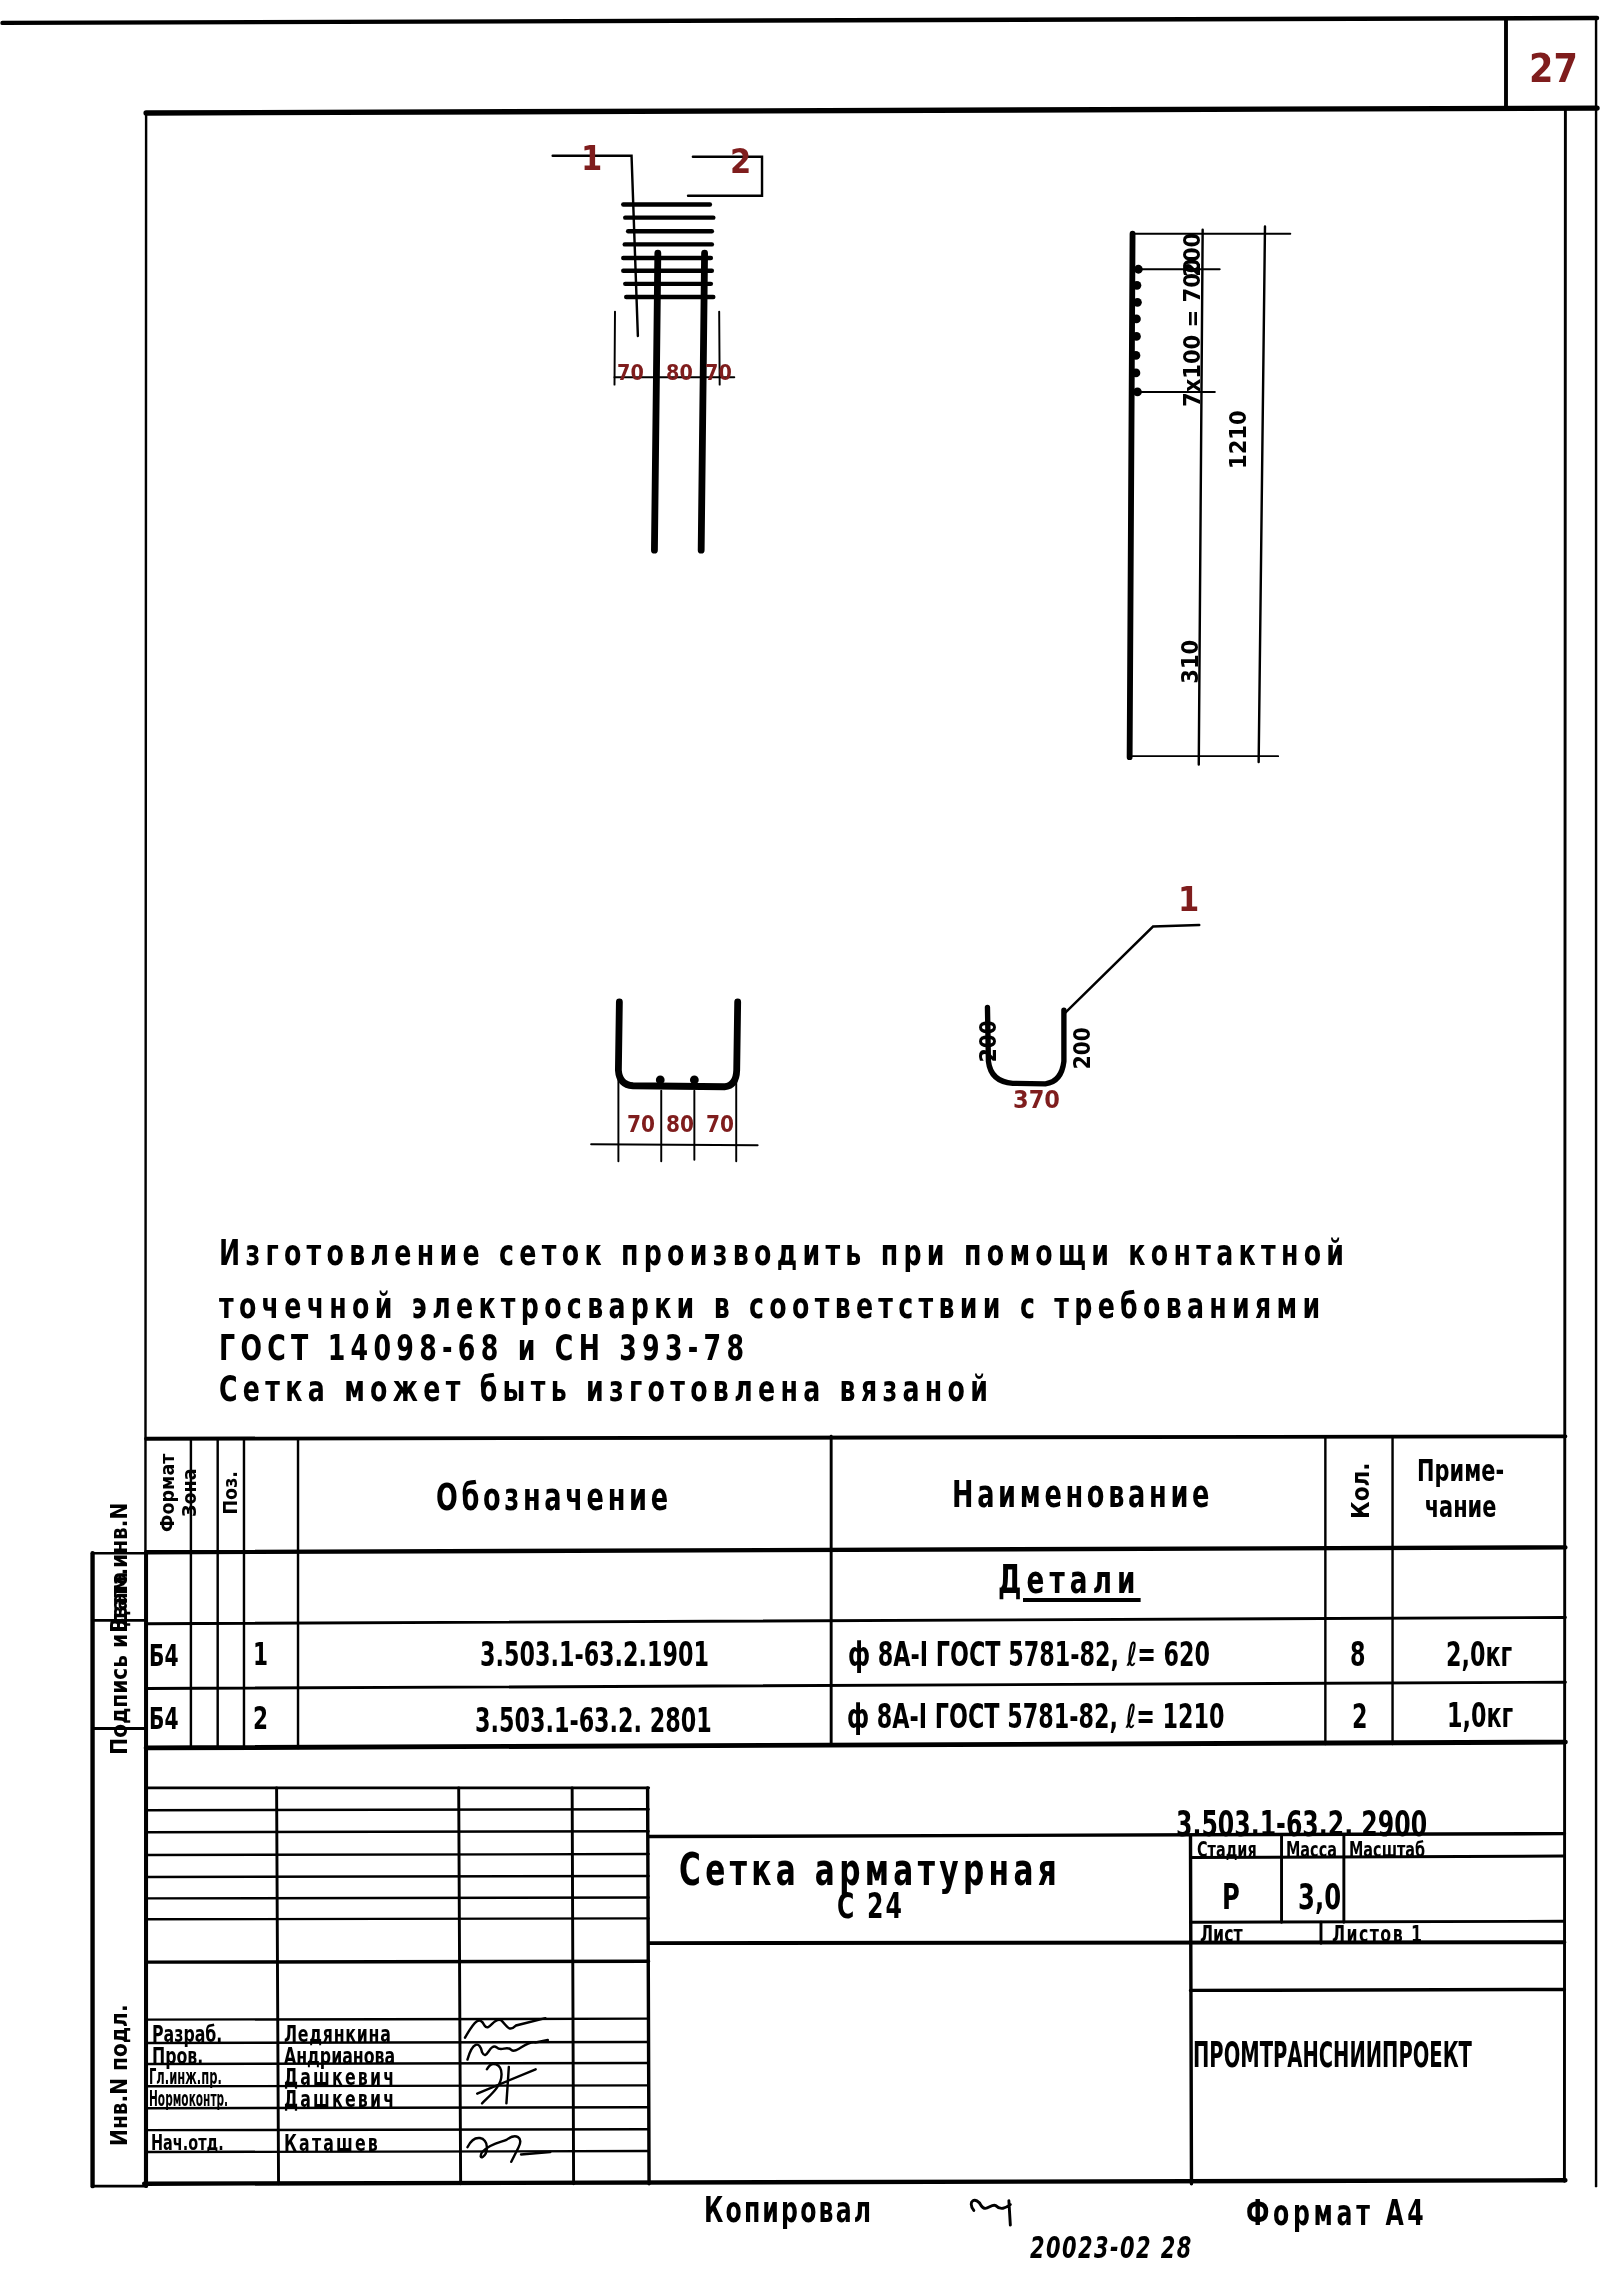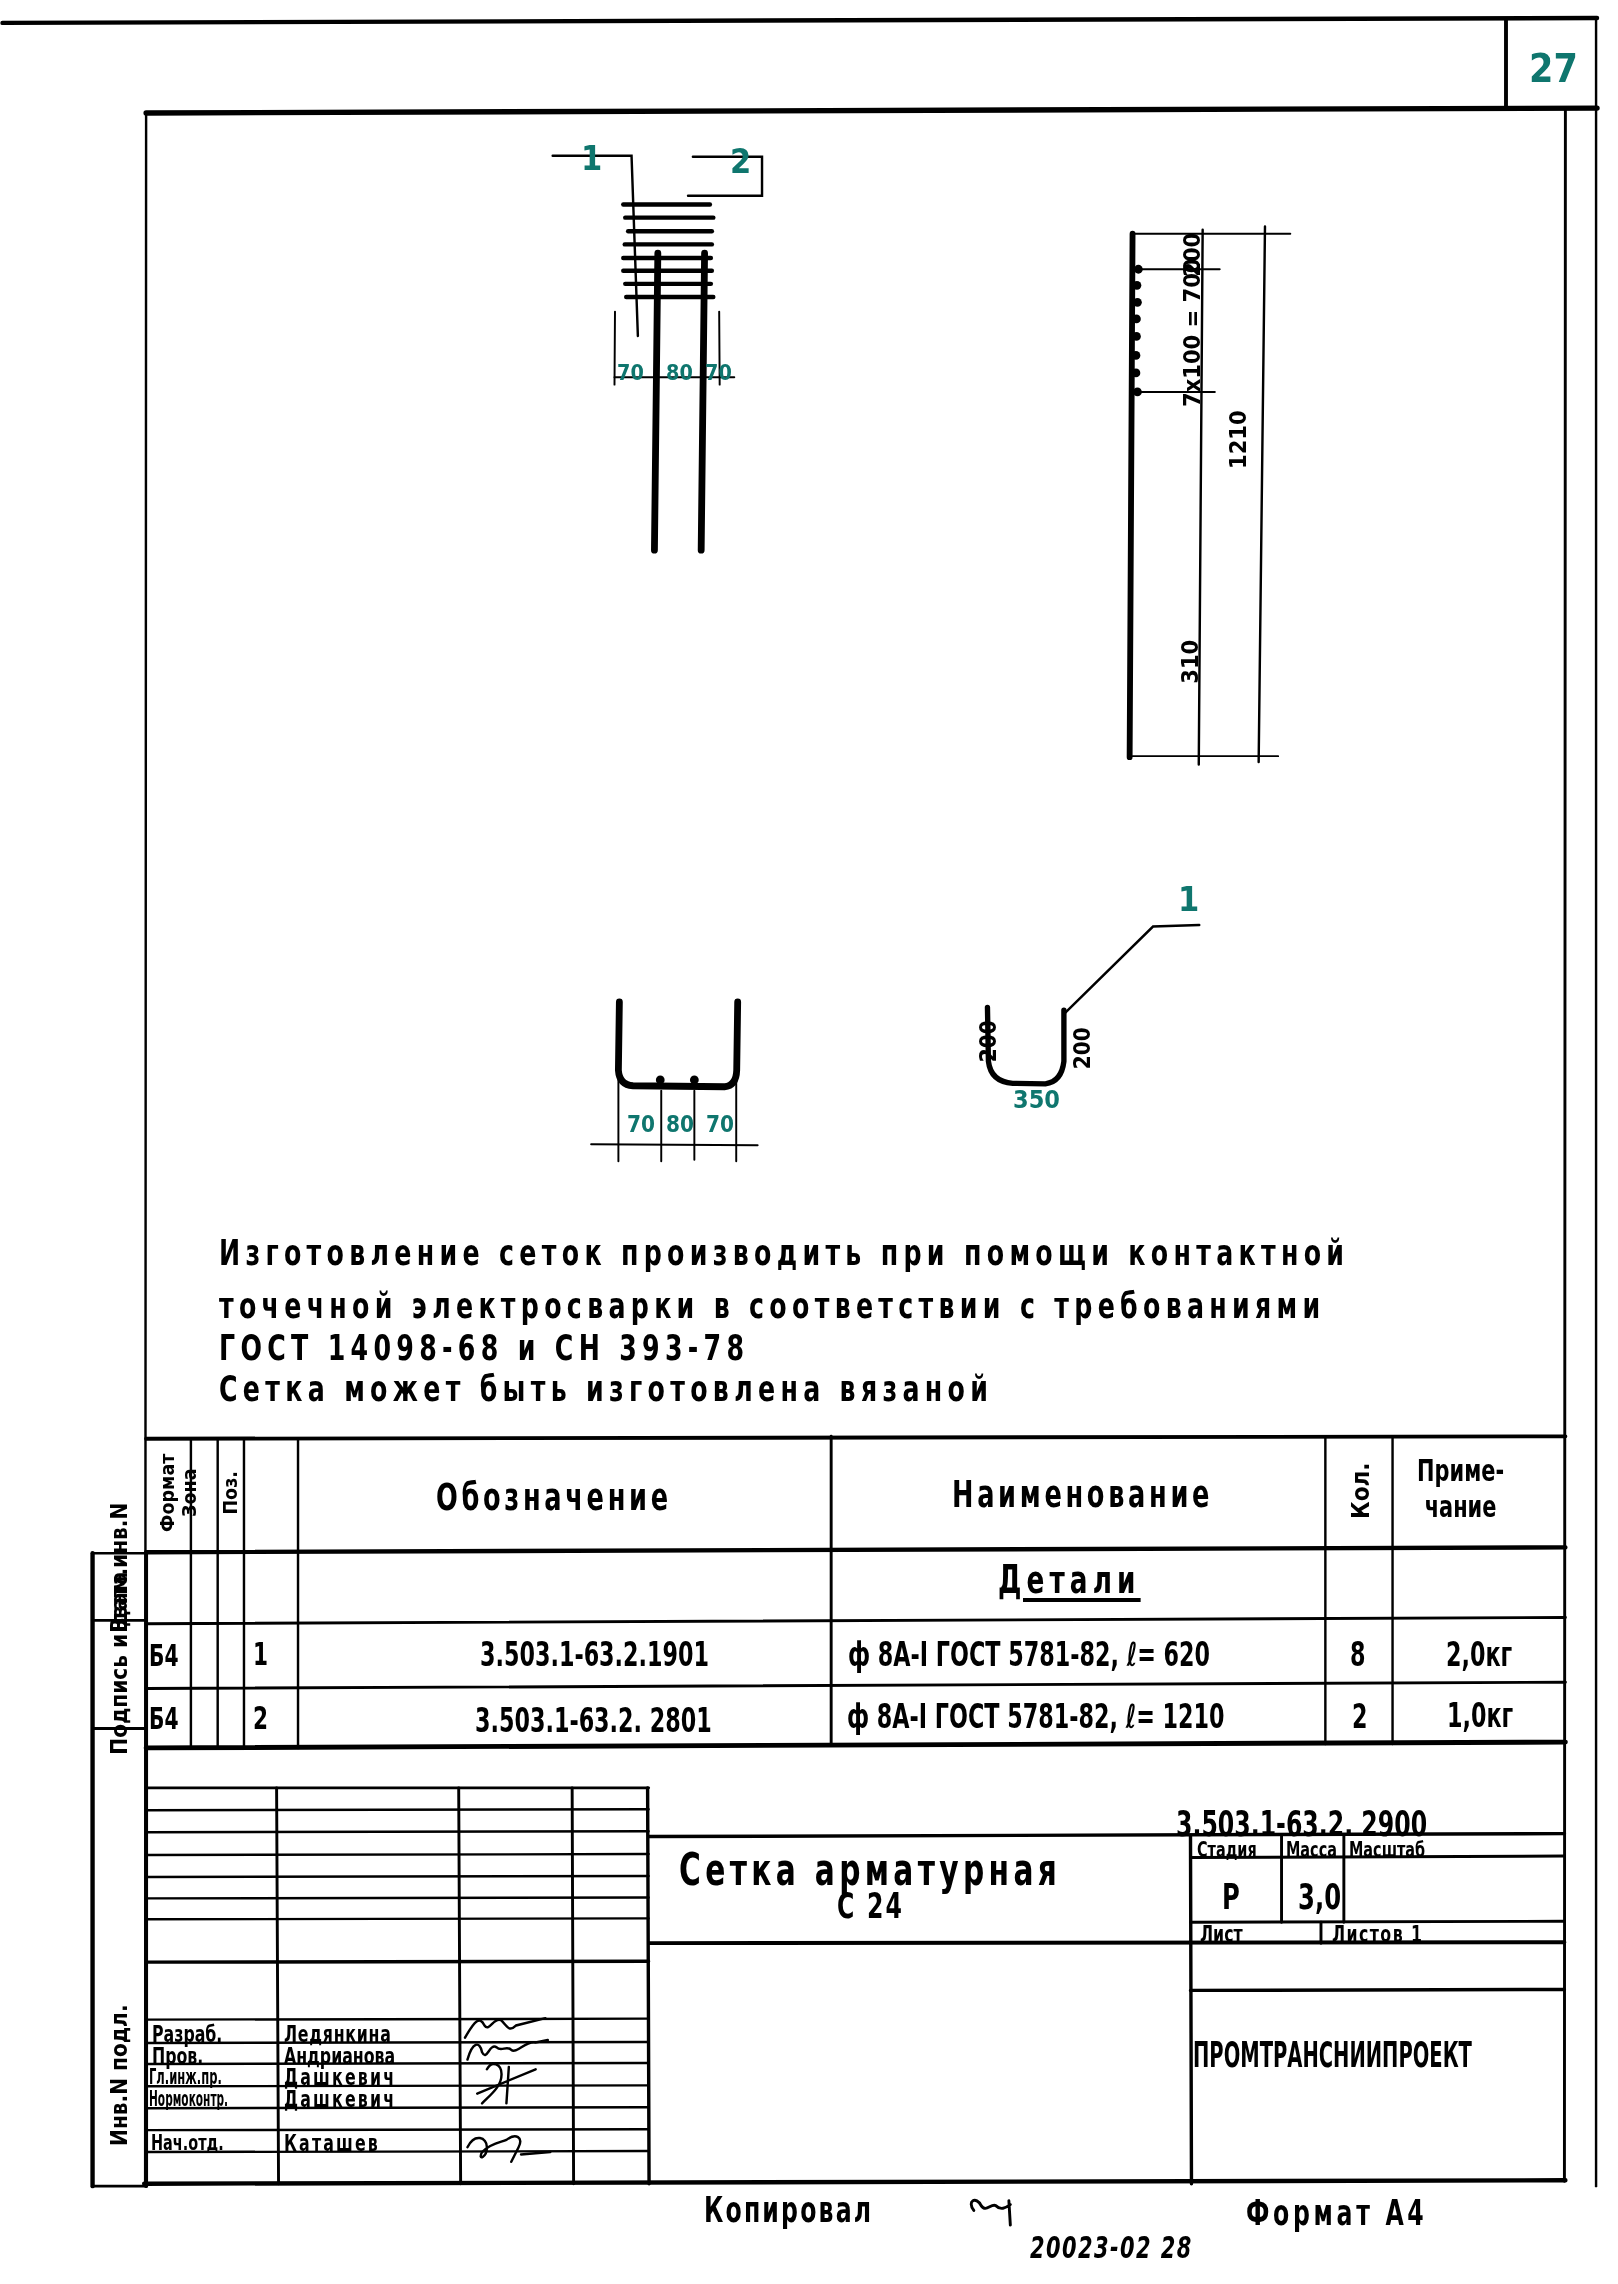--- a/index.html
+++ b/index.html
@@ -1,18 +1,18 @@
 <!DOCTYPE html>
 <html style="font-size:7.8px"><head>
 <meta charset="utf-8">
 <style>
   html, body { margin:0; padding:0; background:#fff; }
   body { width:1619px; height:2284px; position:relative; overflow:hidden;
          font-family:"DejaVu Sans Condensed","DejaVu Sans", sans-serif; color:#000; }
-  .t { position:absolute; font-weight:bold; white-space:nowrap; line-height:1; color:#0f766e;
+  .t { position:absolute; font-weight:bold; white-space:nowrap; line-height:1; color:#7f1d1d;
        transform-origin:left top; }
   .vt { position:absolute; font-weight:bold; white-space:nowrap; line-height:1;
         transform:rotate(-90deg); transform-origin:center center; }
   .note { position:absolute; left:219px; font-weight:bold; font-size:36px; letter-spacing:6.8px;
           transform:scaleX(0.78); transform-origin:left top; white-space:nowrap; }
   .cell-txt { position:absolute; font-weight:bold; white-space:nowrap; line-height:1;
               transform:scaleX(0.75); transform-origin:left top; }
   svg { position:absolute; left:0; top:0; }
 </style>
 </head>
@@ -153,21 +153,21 @@
 <div class="vt" style="left:1164px;top:650px;font-size:23.4px;width:54px;text-align:center;">310</div>
 <div class="vt" style="left:1207px;top:428px;font-size:23.4px;width:63px;text-align:center;">1210</div>
 
 <div class="t" style="left:627px;top:1113px;font-size:22.4px;">70</div>
 <div class="t" style="left:666px;top:1113px;font-size:22.4px;">80</div>
 <div class="t" style="left:706px;top:1113px;font-size:22.4px;">70</div>
 
 <div class="t" style="left:1178px;top:882px;font-size:34px;">1</div>
 <div class="vt" style="left:964px;top:1030px;font-size:22.4px;width:49px;text-align:center;">200</div>
 <div class="vt" style="left:1058px;top:1037px;font-size:22.4px;width:49px;text-align:center;">200</div>
-<div class="t" style="left:1013px;top:1087px;font-size:25px;">350</div>
+<div class="t" style="left:1013px;top:1087px;font-size:25px;">370</div>
 
 <div class="note" style="top:1232px;">Изготовление сеток производить при помощи контактной</div>
 <div class="note" style="top:1285px;">точечной электросварки в соответствии с требованиями</div>
 <div class="note" style="top:1327px;">ГОСТ 14098-68 и СН 393-78</div>
 <div class="note" style="top:1368px;">Сетка может быть изготовлена вязаной</div>
 
 <div>
   <div class="vt" style="left:146px;top:1483px;font-size:19.5px;width:88px;text-align:center;margin-left:-22px;">Формат</div>
   <div class="vt" style="left:175px;top:1483px;font-size:19.5px;width:68px;text-align:center;margin-left:-19.5px;">Зона</div>
   <div class="vt" style="left:202px;top:1483px;font-size:19.5px;width:68px;text-align:center;margin-left:-4.9px;">Поз.</div>

